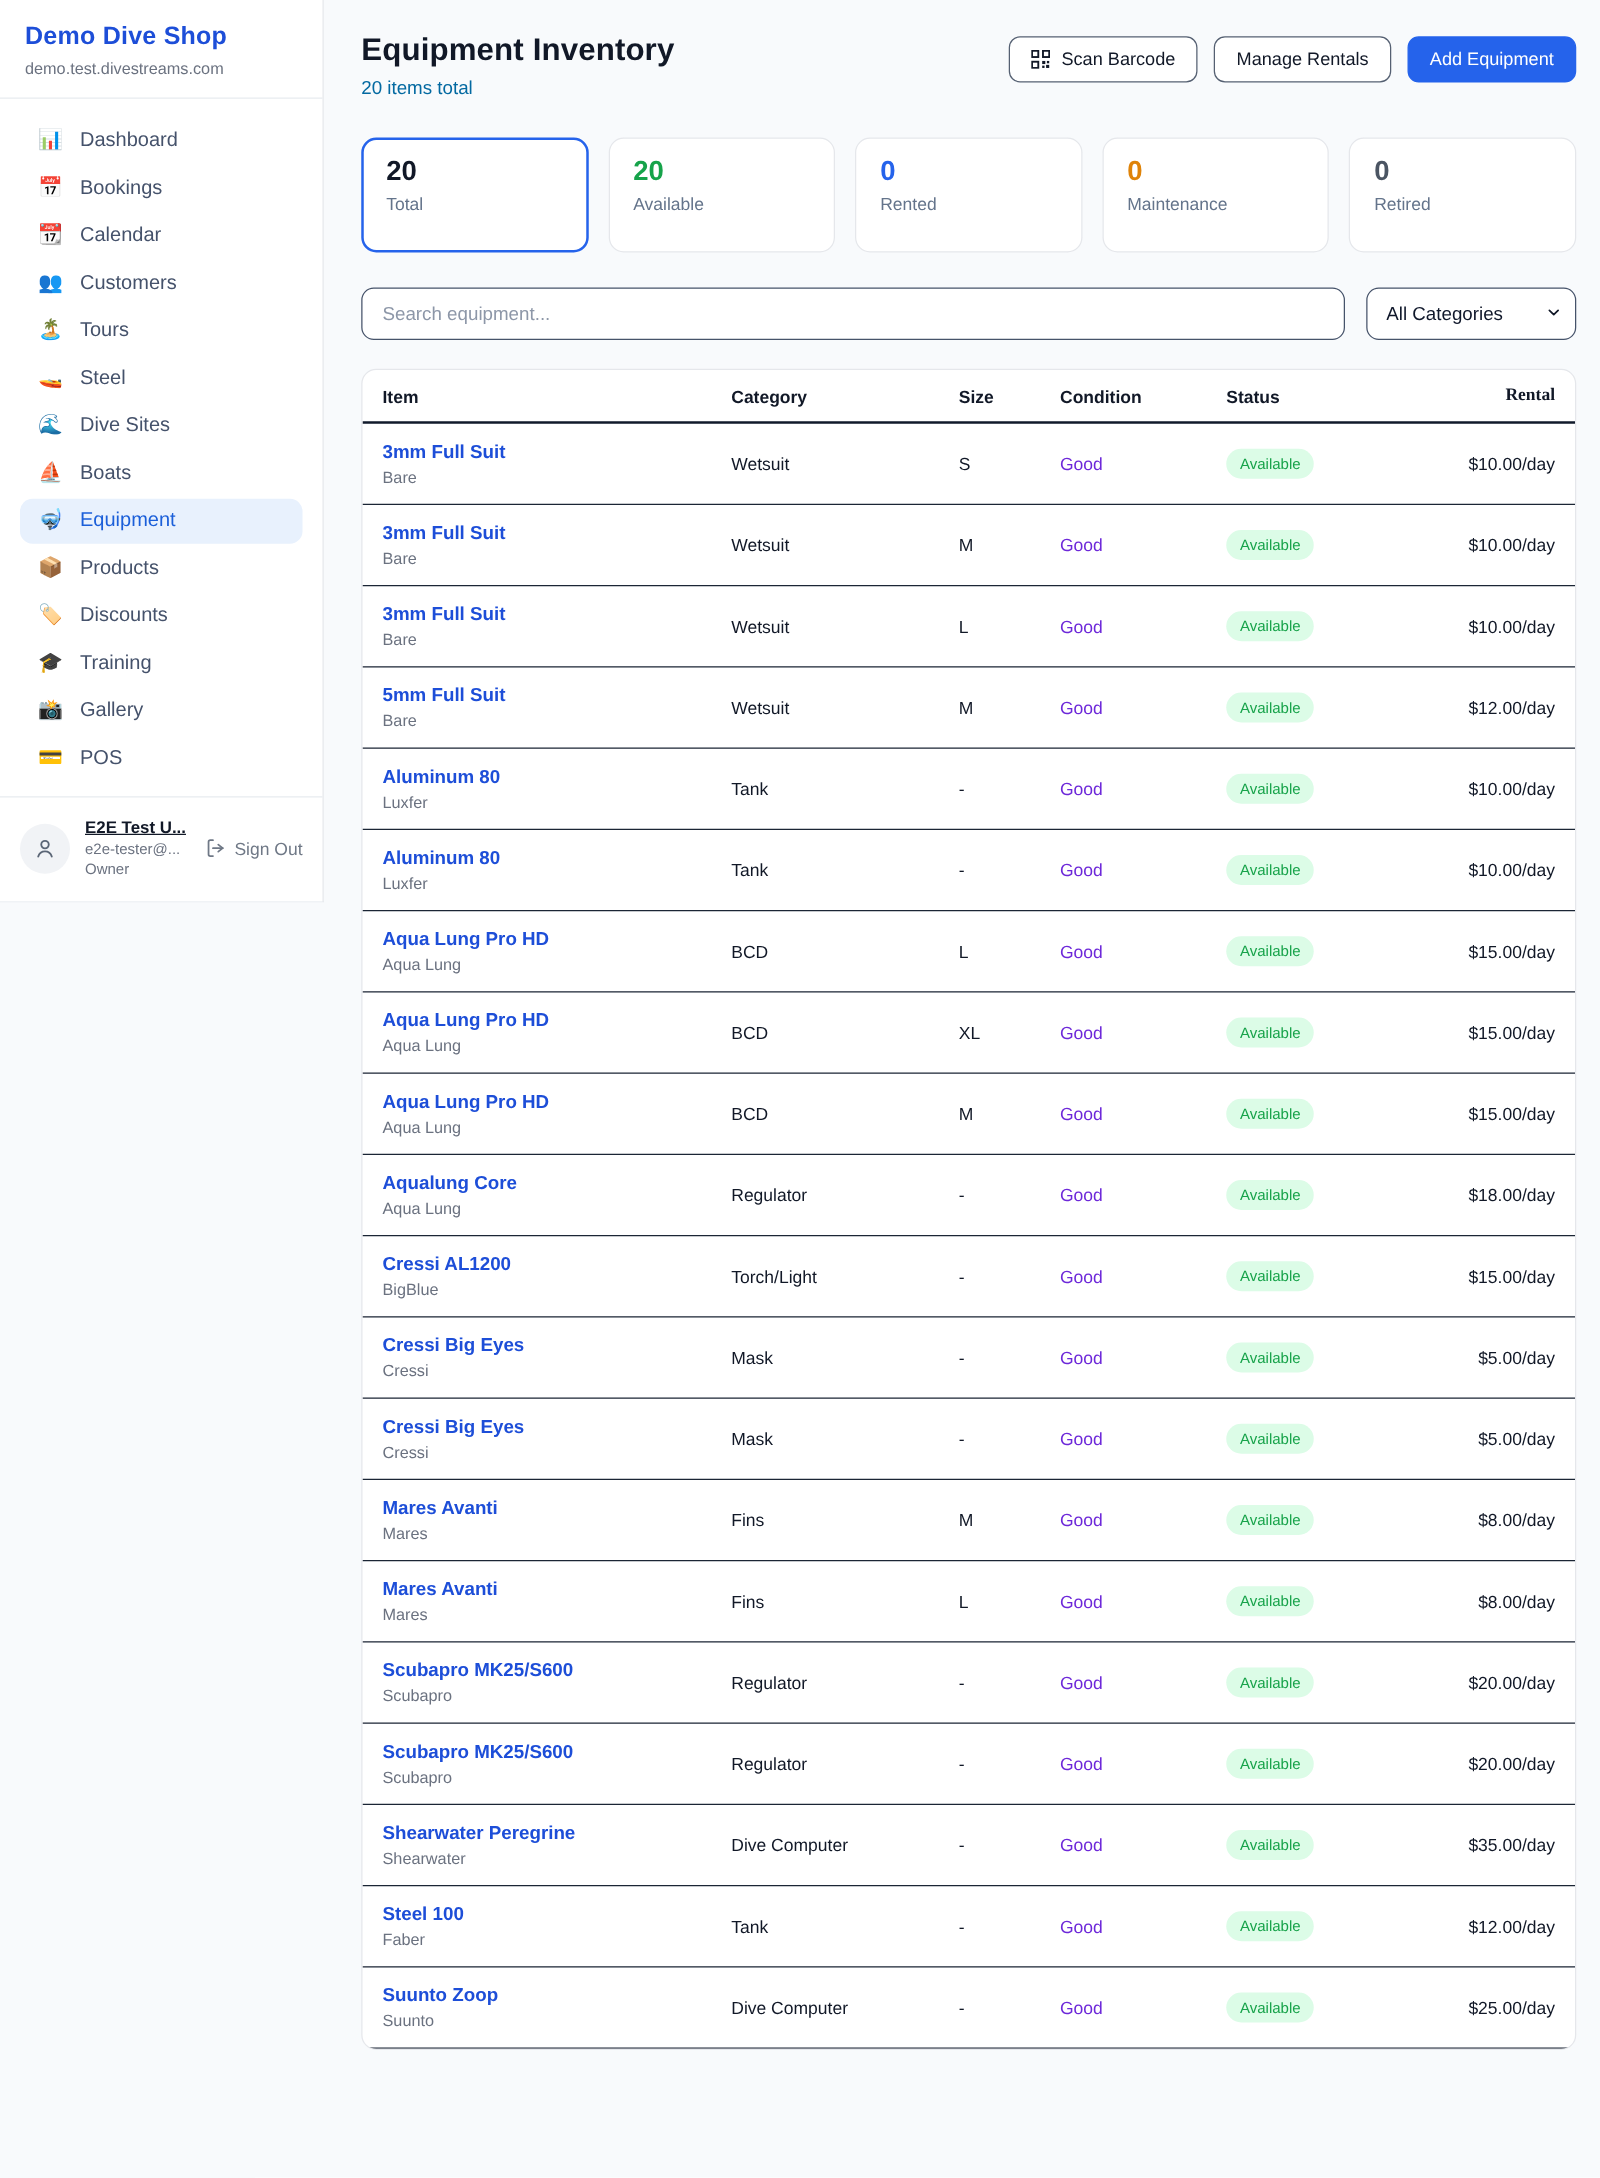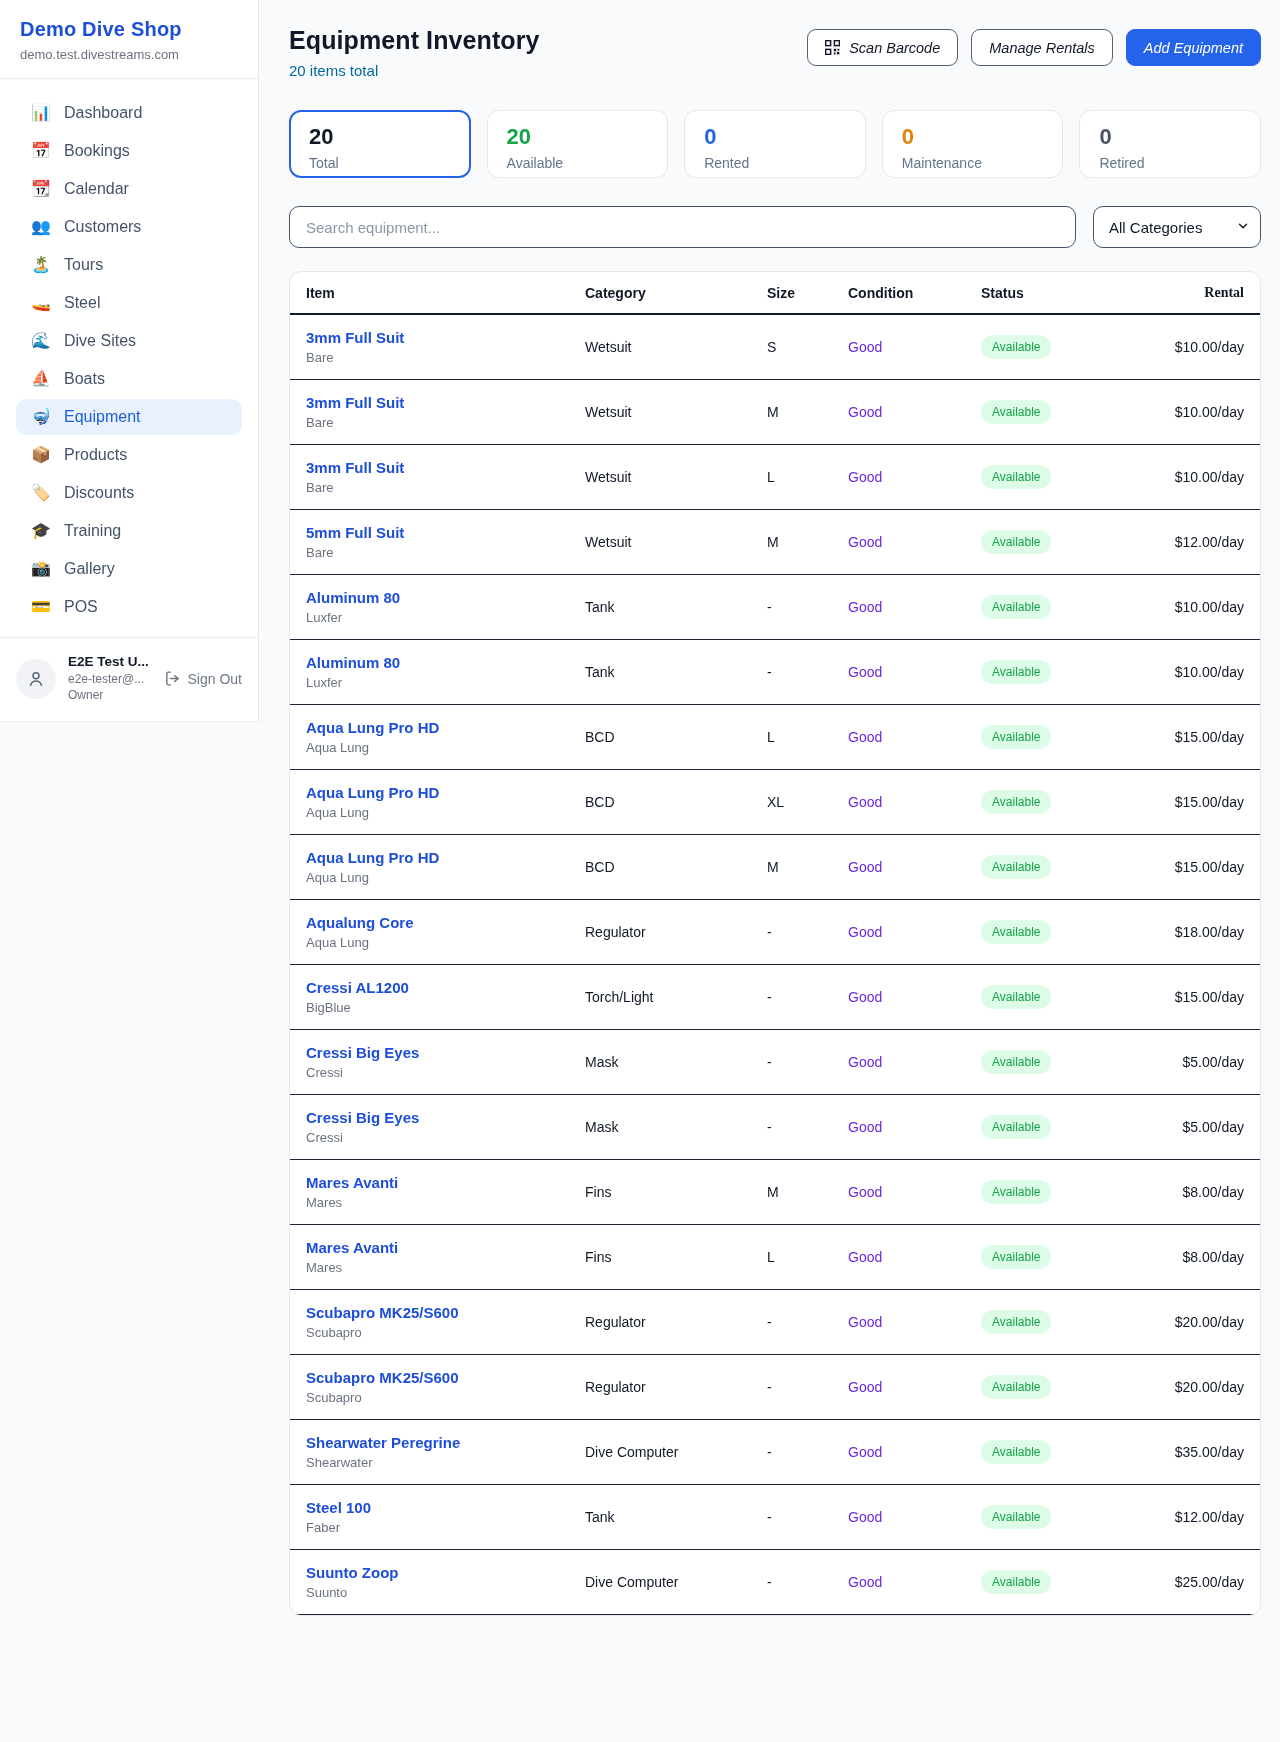--- a/index.html
+++ b/index.html
@@ -31,45 +31,45 @@
   .nav-icon { width:20px; text-align:center; font-size:16px; line-height:1; }
   .side-footer {
     border-top:1px solid #e8ebef; padding:16px 14px 18px 16px;
     display:flex; align-items:center; gap:12px;
   }
   .avatar {
     width:40px; height:40px; border-radius:50%; background:#f1f3f6;
     display:flex; align-items:center; justify-content:center; flex:0 0 40px;
   }
   .user-meta { flex:1 1 auto; min-width:0; }
-  .user-name { font-size:13.5px; font-weight:bold; color:#111827; margin-bottom:2px; }
+  .user-name { font-size:13.5px; font-weight:bold; color:#111827; margin-bottom:2px;text-decoration:underline; }
   .user-email, .user-role { font-size:12px; color:#6b7280; line-height:1.35; }
   .signout {
     display:flex; align-items:center; gap:7px; color:#6f7886;
     font-size:14px; cursor:pointer; white-space:nowrap; padding-right:2px;
   }
 
   
   .main { flex:1 1 auto; padding:26px 19px 25px 30px; }
   .page-head { display:flex; justify-content:space-between; align-items:flex-start; }
   .page-title { font-size:25px; font-weight:bold; color:#111827; letter-spacing:.1px; }
   .page-sub { font-size:15px; color:#0369a1; margin-top:7px; }
   .head-actions { display:flex; gap:13px; margin-top:3px; }
   .btn {
     display:inline-flex; align-items:center; gap:9px;
     height:37px; padding:0 17px; border-radius:9px;
     background:#fff; border:1px solid #556072; font-size:14.5px;
-    color:#111827; cursor:pointer; font-family:inherit;font-style:italic;
+    color:#111827; cursor:pointer; font-family:inherit;
   }
   .btn-primary { background:#2563eb; border-color:#2563eb; color:#fff; }
 
   .stats-row { display:flex; gap:16px; margin-top:31px; }
   .stat-card {
     flex:1 1 0; background:#fff; border:1px solid #e5e7eb; border-radius:12px;
-    padding:13px 19px 12px 19px; height:68px; cursor:pointer;
+    padding:13px 19px 12px 19px; height:92px; cursor:pointer;
   }
   .stat-card.active { border:2px solid #2563eb; padding:12px 18px 11px 18px; }
   .stat-value { font-size:22px; font-weight:bold; color:#111827; }
   .stat-label { font-size:14px; color:#64748b; margin-top:5px; }
 
   .filter-row { display:flex; gap:17px; margin-top:28px; }
   .search-input {
     flex:1 1 auto; height:42px; border:1px solid #46536a; border-radius:10px;
     padding:0 16px; font-size:15px; color:#0f172a; background:#fff;
     font-family:inherit; outline:none;

